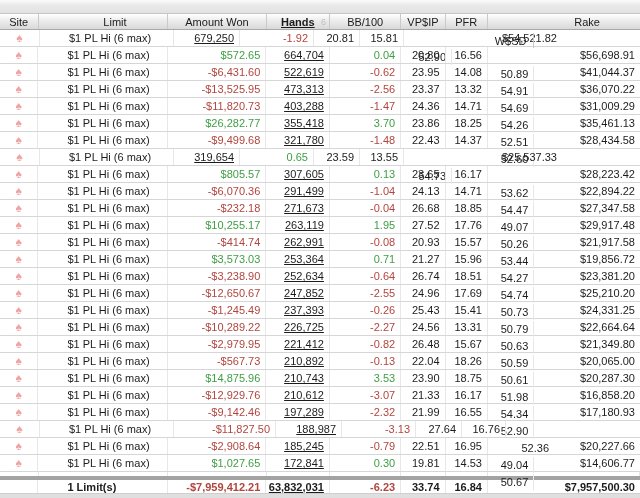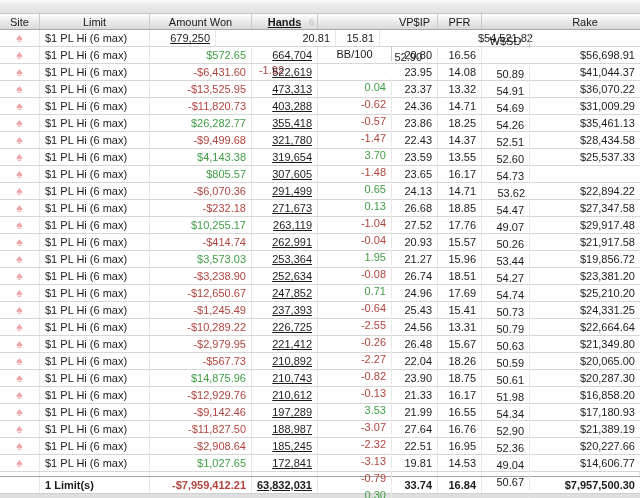--- a/index.html
+++ b/index.html
@@ -44,28 +44,28 @@
   .txt { justify-content: flex-start; padding-left: 5px; }
   .ctr { justify-content: center; }
   .neg { color: var(--neg, #b2453e); }
   .pos { color: var(--pos, #3f9e44); }
   .spade { color: var(--spade, #efa3a5); font-size: 12px; line-height: 1; }
   
   .partial-row { height: 4px; overflow: hidden; }
   .partial-row .cell { height: 17px; border-right: 1px solid #e7e7e7; }
   
   .total-row {
-    height: 17px; border-top: 1px solid #a3a3a3; font-weight: bold;
+    height: 17px; border-top: 4px solid #a3a3a3; font-weight: bold;
   }
   
   .c0 { width: 40px; }
-  .c1 { width: 110px; }
+  .c1 { width: 110px; margin-left: 24px; }
   .c2 { width: 102px; }
   .c3 { width: 66px; text-decoration: underline; }
-  .c4 { width: 74px; margin-top: 32px; }
+  .c4 { width: 74px; }
   .c5 { width: 46px; }
   .c6 { width: 44px; }
   .c7 { width: 48px; margin-top: 19px; }
   .c8 { width: 110px; }
 </style>
 </head>
 <body>
 
 <div class="top-strip"></div>
 
@@ -142,21 +142,21 @@
     <div class="cell num c8">$41,044.37</div>
   </div>
 
   <div class="row">
     <div class="cell ctr c0">
         <span class="spade">♠</span>
       </div>
     <div class="cell txt c1">$1 PL Hi (6 max)</div>
     <div class="cell num c2 neg">-$13,525.95</div>
     <div class="cell num c3">473,313</div>
-    <div class="cell num c4 neg">-0.57</div>
+    <div class="cell num c4 neg">-2.56</div>
     <div class="cell num c5">23.37</div>
     <div class="cell num c6">13.32</div>
     <div class="cell num c7">54.69</div>
     <div class="cell num c8">$36,070.22</div>
   </div>
 
   <div class="row">
     <div class="cell ctr c0">
         <span class="spade">♠</span>
       </div>
@@ -196,40 +196,40 @@
     <div class="cell num c6">14.37</div>
     <div class="cell num c7">52.60</div>
     <div class="cell num c8">$28,434.58</div>
   </div>
 
   <div class="row">
     <div class="cell ctr c0">
         <span class="spade">♠</span>
       </div>
     <div class="cell txt c1">$1 PL Hi (6 max)</div>
-    <div class="cell num c2 pos">$4,143.38</div>
     <div class="cell num c3">319,654</div>
     <div class="cell num c4 pos">0.65</div>
     <div class="cell num c5">23.59</div>
     <div class="cell num c6">13.55</div>
     <div class="cell num c7">54.73</div>
     <div class="cell num c8">$25,537.33</div>
   </div>
 
   <div class="row">
     <div class="cell ctr c0">
         <span class="spade">♠</span>
       </div>
     <div class="cell txt c1">$1 PL Hi (6 max)</div>
     <div class="cell num c2 pos">$805.57</div>
     <div class="cell num c3">307,605</div>
     <div class="cell num c4 pos">0.13</div>
     <div class="cell num c5">23.65</div>
     <div class="cell num c6">16.17</div>
     <div class="cell num c7">53.62</div>
+    <div class="cell num c8">$28,223.42</div>
   </div>
 
   <div class="row">
     <div class="cell ctr c0">
         <span class="spade">♠</span>
       </div>
     <div class="cell txt c1">$1 PL Hi (6 max)</div>
     <div class="cell num c2 neg">-$6,070.36</div>
     <div class="cell num c3">291,499</div>
     <div class="cell num c4 neg">-1.04</div>
@@ -425,21 +425,20 @@
     <div class="cell ctr c0">
         <span class="spade">♠</span>
       </div>
     <div class="cell txt c1">$1 PL Hi (6 max)</div>
     <div class="cell num c2 neg">-$11,827.50</div>
     <div class="cell num c3">188,987</div>
     <div class="cell num c4 neg">-3.13</div>
     <div class="cell num c5">27.64</div>
     <div class="cell num c6">16.76</div>
     <div class="cell num c7">52.36</div>
-    <div class="cell num c8">$21,389.19</div>
   </div>
 
   <div class="row">
     <div class="cell ctr c0">
         <span class="spade">♠</span>
       </div>
     <div class="cell txt c1">$1 PL Hi (6 max)</div>
     <div class="cell num c2 neg">-$2,908.64</div>
     <div class="cell num c3">185,245</div>
     <div class="cell num c4 neg">-0.79</div>

